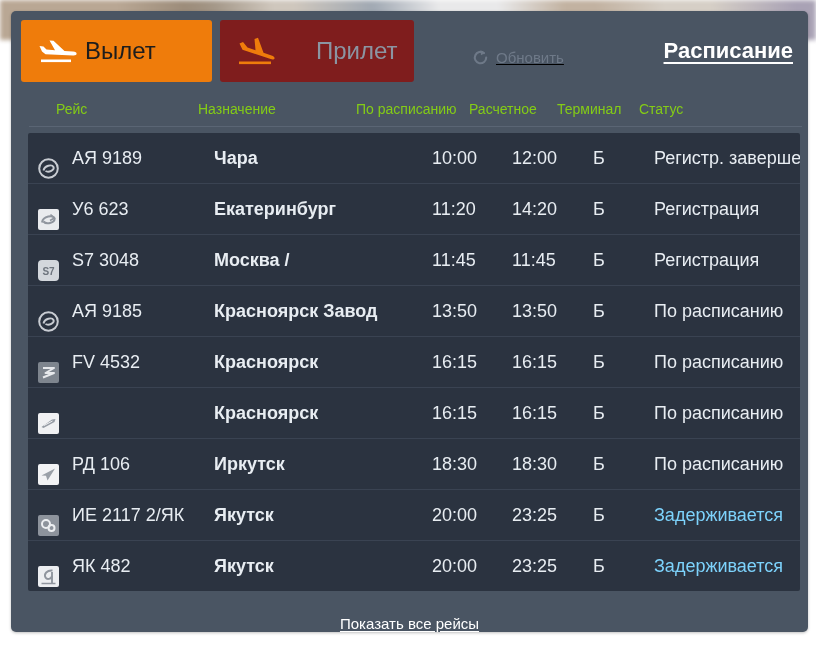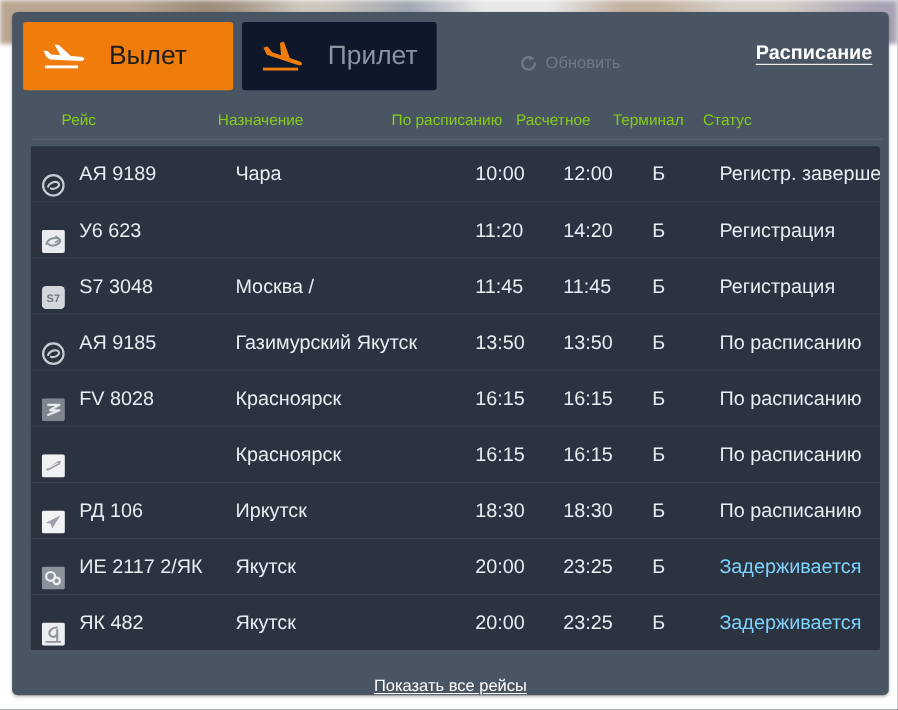--- a/index.html
+++ b/index.html
@@ -67,58 +67,60 @@
     user-select: none;
   }
   .tab-departure {
     left: 10px;
     width: 191px;
     background: #ef7c0b;
     padding-left: 14px;
   }
   .tab-arrival {
     left: 209px;
-    width: 177px;
-    background: #0f172a;
+    width: 194px;
+    background: #7f1d1d;
     padding-left: 14px;
+    gap: 32px;
   }
   .tab-label {
     font-size: 24px;
-    margin-left: 18px;
+    margin-left: 4px;
     white-space: nowrap;
   }
   .tab-departure .tab-label { color: #1d1d1d; }
   .tab-arrival  .tab-label { color: #8b95a2; }
 
   .tab-icon { width: 46px; height: 34px; flex: 0 0 auto; }
 
   
   .refresh {
     position: absolute;
     left: 461px;
     top: 38px;
     display: flex;
     align-items: flex-end;
     cursor: pointer;
     user-select: none;
+    text-decoration: underline;
   }
   .refresh-icon { width: 17px; height: 17px; flex: 0 0 auto; }
   .refresh-label {
     font-size: 15px;
     color: #6e7988;
     margin-left: 7px;
     white-space: nowrap;
   }
 
   
   .schedule-link {
     position: absolute;
     right: 15px;
     top: 27px;
-    font-size: 18px;
+    font-size: 22px;
     font-weight: bold;
     color: #ffffff;
     text-decoration: underline;
     text-underline-offset: 4px;
     cursor: pointer;
     white-space: nowrap;
   }
 
   
   .col-header {
@@ -156,21 +158,21 @@
     top: 0;
     height: 50px;
     line-height: 50px;
     font-size: 18px;
     color: #e8edf2;
     white-space: nowrap;
   }
 
   .c-logo   { left: 10px;  width: 26px; height: 50px; }
   .c-flight { left: 44px; }
-  .c-dest   { left: 186px; font-weight: normal; }
+  .c-dest   { left: 186px; font-weight: bold; }
   .c-sched  { left: 404px; }
   .c-est    { left: 484px; }
   .c-term   { left: 565px; }
   .c-status { left: 626px; }
 
   .status-delayed { color: #7dd3fc; }
 
   .logo-badge {
     position: absolute;
     top: 15px;
@@ -272,20 +274,21 @@
         </div>
         <div class="row">
           <span class="cell c-logo">
             <span class="logo-badge"><svg viewBox="0 0 21 21" width="21" height="21">
                 <rect x="0" y="0" width="21" height="21" rx="2" fill="#e9ebee"></rect>
                 <path d="M4 13.5 C5 7 15.5 5.5 16.5 9.5 C17.3 12.8 9 16.5 5.5 12.5" fill="none" stroke="#8f959e" stroke-width="2"></path>
                 <path d="M12.5 5.5 L16.5 9 L12 11.5" fill="none" stroke="#8f959e" stroke-width="1.6"></path>
               </svg></span>
           </span>
           <span class="cell c-flight">У6 623</span>
+          <span class="cell c-dest">Екатеринбург</span>
           <span class="cell c-sched">11:20</span>
           <span class="cell c-est">14:20</span>
           <span class="cell c-term">Б</span>
           <span class="cell c-status">Регистрация</span>
         </div>
         <div class="row">
           <span class="cell c-logo">
             <span class="logo-badge"><svg viewBox="0 0 21 21" width="21" height="21">
                 <rect x="0" y="0" width="21" height="21" rx="4" fill="#d3d7dc"></rect>
                 <text x="10.5" y="14.5" text-anchor="middle" font-family="Liberation Sans, sans-serif" font-size="10" font-weight="bold" fill="#6d747d">S7</text>
@@ -299,34 +302,34 @@
           <span class="cell c-status">Регистрация</span>
         </div>
         <div class="row">
           <span class="cell c-logo">
             <span class="logo-badge"><svg viewBox="0 0 21 21" width="21" height="21">
                 <circle cx="10.5" cy="10.5" r="9.3" fill="none" stroke="#c8ccd2" stroke-width="2"></circle>
                 <path d="M5.5 12.5 C6.5 7.5 14 6 15.5 9 C16.8 11.8 11 15 7.5 13" fill="none" stroke="#c8ccd2" stroke-width="1.9"></path>
               </svg></span>
           </span>
           <span class="cell c-flight">АЯ 9185</span>
-          <span class="cell c-dest">Газимурский Якутск</span>
+          <span class="cell c-dest">Красноярск Завод</span>
           <span class="cell c-sched">13:50</span>
           <span class="cell c-est">13:50</span>
           <span class="cell c-term">Б</span>
           <span class="cell c-status">По расписанию</span>
         </div>
         <div class="row">
           <span class="cell c-logo">
             <span class="logo-badge"><svg viewBox="0 0 21 21" width="21" height="21">
                 <rect x="0" y="0" width="21" height="21" rx="2" fill="#7e858e"></rect>
                 <path d="M5 6 L16 6 L7.5 11 L16 11 L5 15.5" fill="none" stroke="#e7e9ec" stroke-width="2" stroke-linejoin="round"></path>
               </svg></span>
           </span>
-          <span class="cell c-flight">FV 8028</span>
+          <span class="cell c-flight">FV 4532</span>
           <span class="cell c-dest">Красноярск</span>
           <span class="cell c-sched">16:15</span>
           <span class="cell c-est">16:15</span>
           <span class="cell c-term">Б</span>
           <span class="cell c-status">По расписанию</span>
         </div>
         <div class="row">
           <span class="cell c-logo">
             <span class="logo-badge"><svg viewBox="0 0 21 21" width="21" height="21">
                 <rect x="0" y="0" width="21" height="21" rx="2" fill="#f0f1f3"></rect>

